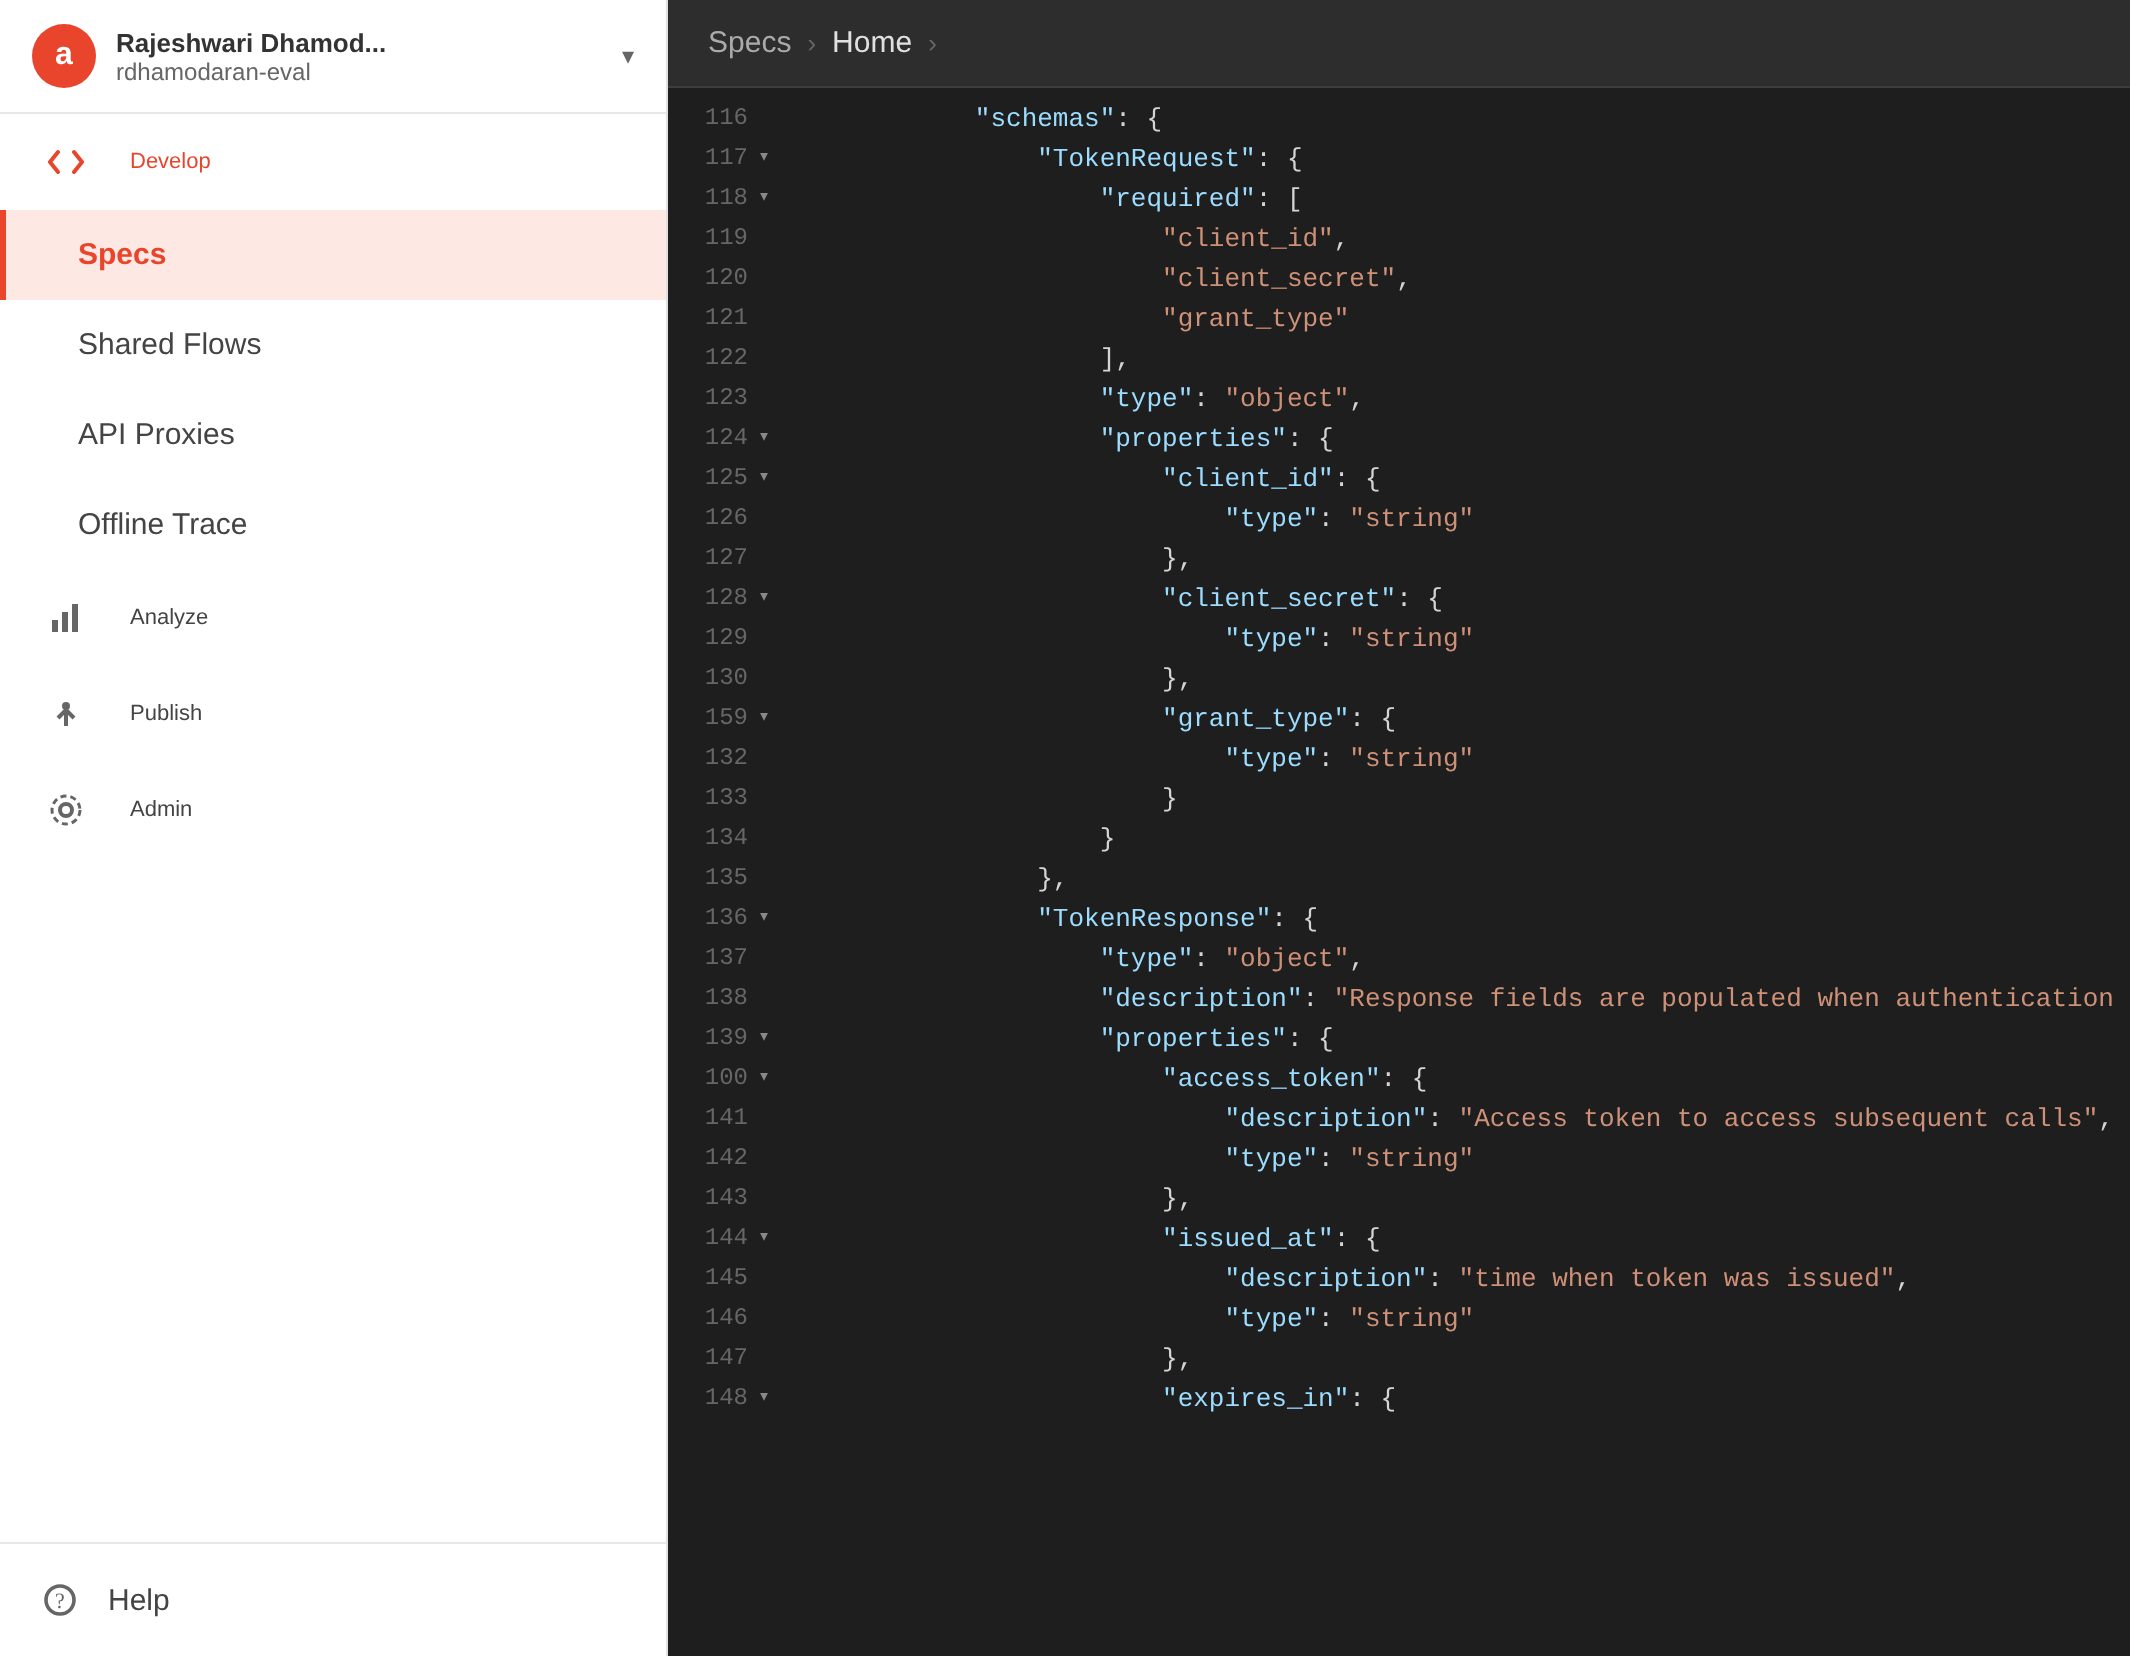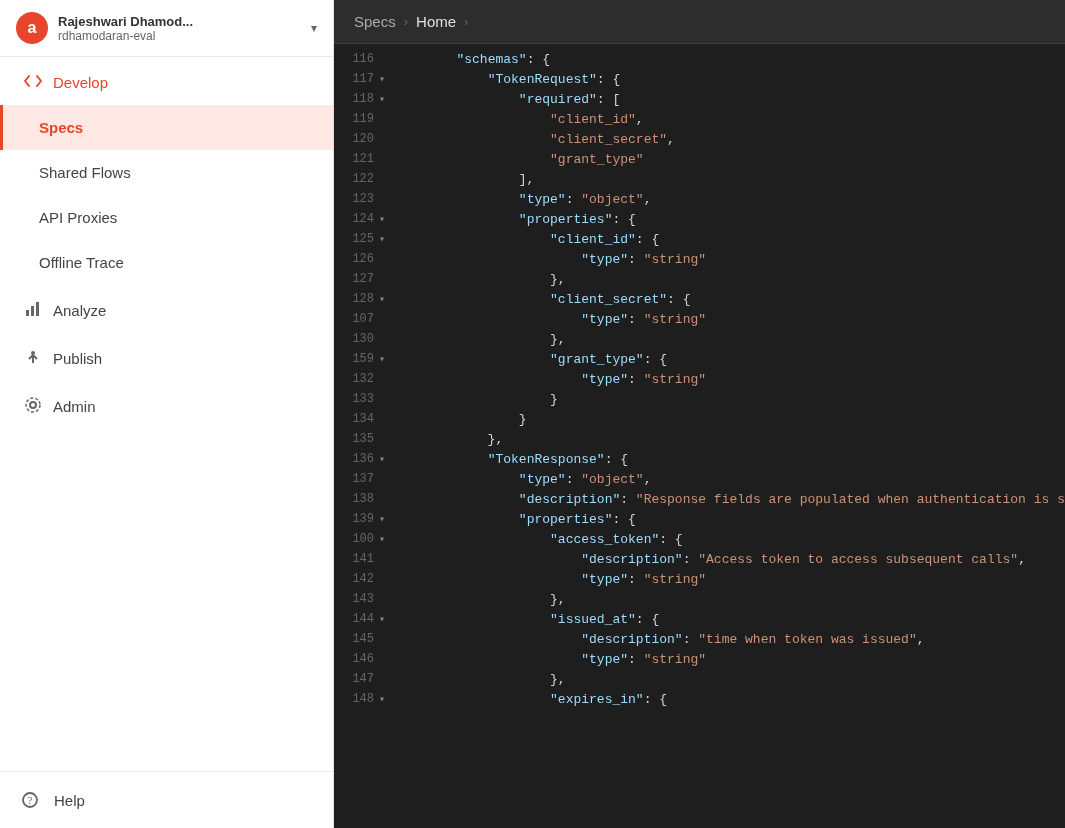--- a/index.html
+++ b/index.html
@@ -60,26 +60,26 @@
       font-size: 12px;
     }
 
     .sidebar-nav {
       flex: 1;
       overflow-y: auto;
     }
 
     .nav-section-item {
       display: flex;
-      align-items: flex-end;
+      align-items: center;
       padding: 14px 20px;
       cursor: pointer;
       color: #444;
-      font-size: 15px;
-      gap: 10px;
+      font-size: 11px;
+      gap: 22px;
       border-left: 3px solid transparent;
     }
 
     .nav-section-item.active-parent {
       color: #e8452c;
     }
 
     .nav-section-item .nav-icon {
       width: 20px;
       height: 20px;
@@ -171,20 +171,21 @@
       background: #1e1e1e;
       padding: 8px 0;
       font-family: 'Courier New', Courier, monospace;
       font-size: 13px;
     }
 
     .code-line {
       display: flex;
       align-items: flex-start;
       min-height: 20px;
+      gap: 31px;
     }
 
     .line-number-area {
       display: flex;
       align-items: center;
       min-width: 60px;
       padding: 0 4px 0 8px;
       color: #666;
       font-size: 12px;
       user-select: none;
@@ -410,21 +411,21 @@
       </div>
       <div class="code-line">
         <div class="line-number-area">
           <span class="line-number">128</span>
           <span class="collapse-arrow">▾</span>
         </div>
         <div class="line-content">                    <span class="key">"client_secret"</span>: {</div>
       </div>
       <div class="code-line">
         <div class="line-number-area">
-          <span class="line-number">107</span>
+          <span class="line-number">129</span>
           <span class="collapse-arrow"> </span>
         </div>
         <div class="line-content">                        <span class="key">"type"</span>: <span class="string-val">"string"</span></div>
       </div>
       <div class="code-line">
         <div class="line-number-area">
           <span class="line-number">130</span>
           <span class="collapse-arrow"> </span>
         </div>
         <div class="line-content">                    },</div>

